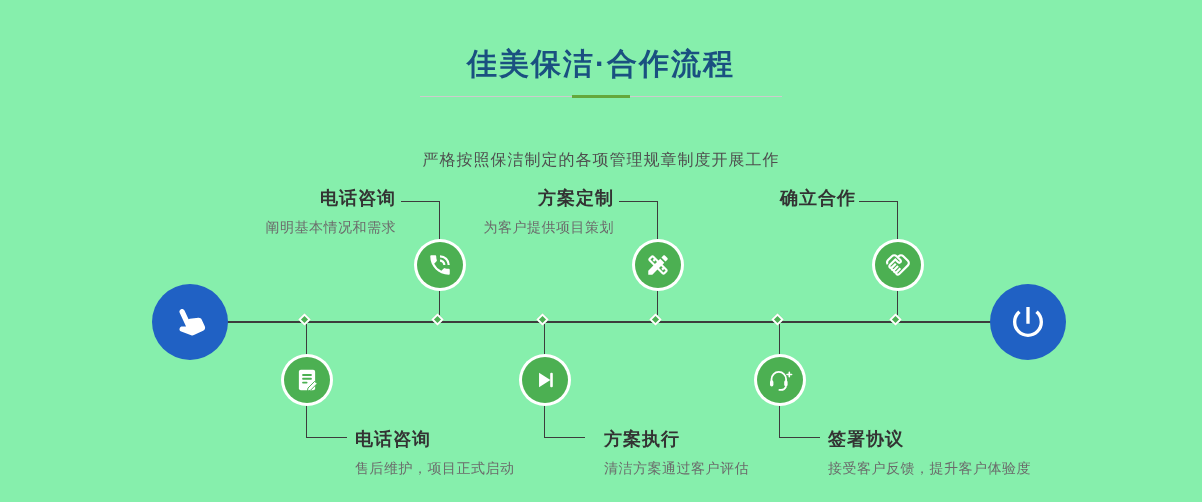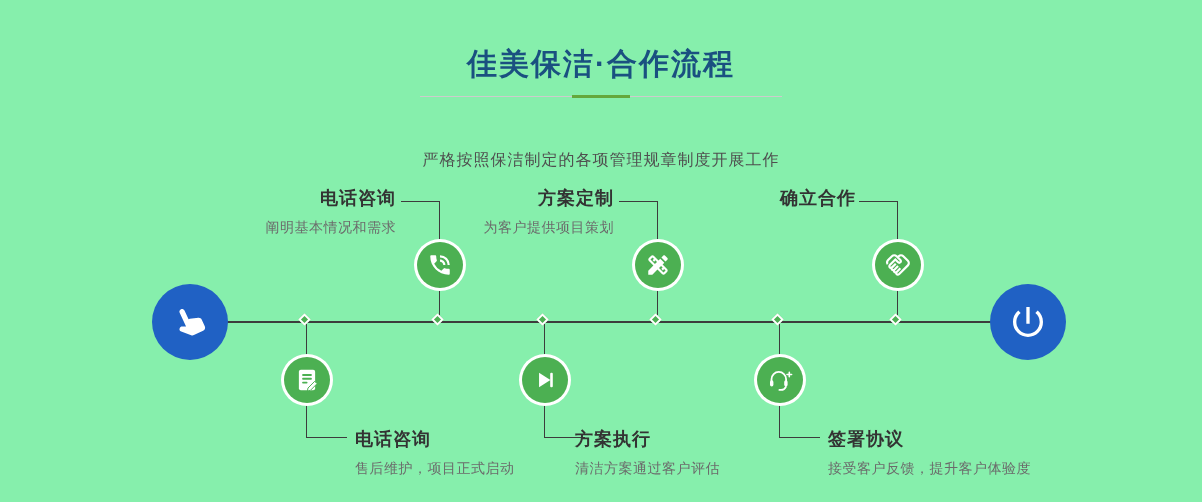--- a/index.html
+++ b/index.html
@@ -48,21 +48,21 @@
   
   .v1{left:439px;top:201px;height:121px;} .v2{left:657px;top:201px;height:121px;} .v3{left:897px;top:201px;height:121px;}
   .v4{left:306px;top:322px;height:116px;} .v5{left:544px;top:322px;height:116px;} .v6{left:779px;top:322px;height:116px;}
   .h1{left:401px;top:201px;width:39px;} .h2{left:619px;top:201px;width:39px;} .h3{left:859px;top:201px;width:39px;}
   .h4{left:307px;top:437px;width:40px;} .h5{left:545px;top:437px;width:40px;} .h6{left:780px;top:437px;width:40px;}
   .d1{left:300px;top:315px;} .d2{left:433px;top:315px;} .d3{left:538px;top:315px;}
   .d4{left:651px;top:315px;} .d5{left:773px;top:315px;} .d6{left:891px;top:315px;}
   .c1{left:417px;top:242px;} .c2{left:635px;top:242px;} .c3{left:875px;top:242px;}
   .c4{left:284px;top:357px;} .c5{left:522px;top:357px;} .c6{left:757px;top:357px;}
   .l1{right:806px;top:186px;} .l2{right:588px;top:186px;} .l3{right:346px;top:186px;}
-  .l4{left:355px;top:427px;} .l5{left:575px;top:427px;} .l6{left:828px;top:427px;}
+  .l4{left:355px;top:427px;} .l5{left:604px;top:427px;} .l6{left:828px;top:427px;}
   .start-node{left:152px;top:284px;} .end-node{left:990px;top:284px;}
   .hand-rot{transform:rotate(-25deg);}
 </style>
 </head>
 <body>
 
 <div class="page">
 
   <h1 class="title">佳美保洁·合作流程</h1>
   <div class="title-rule">

